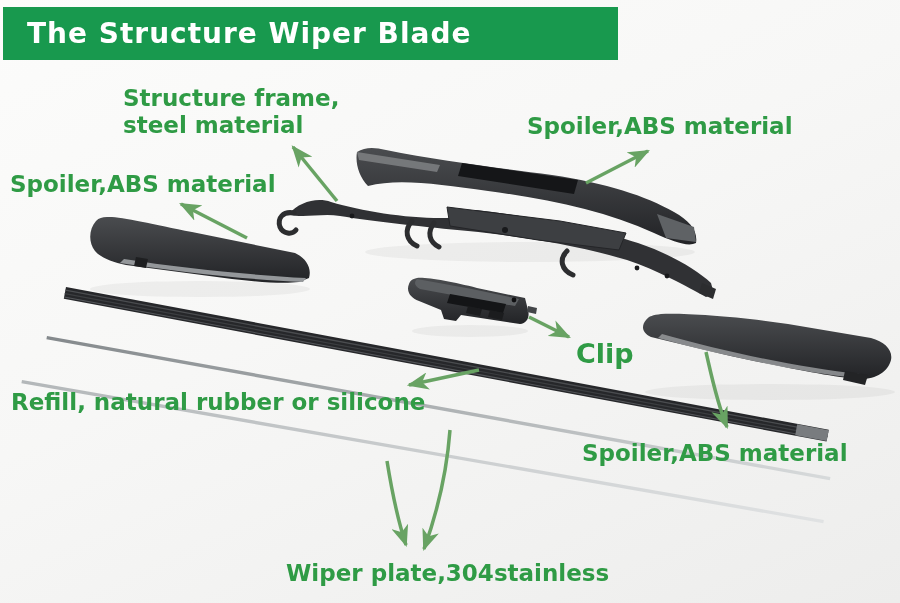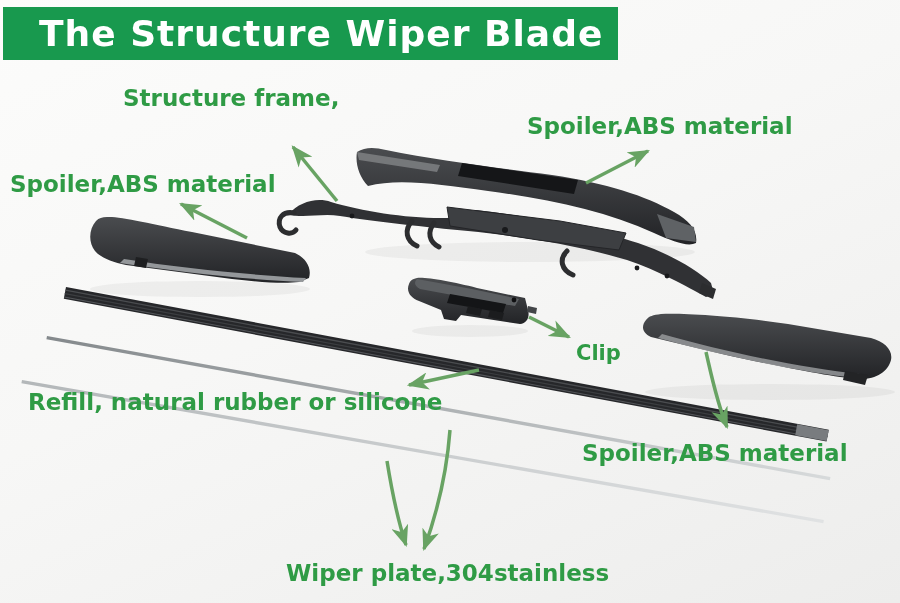--- a/index.html
+++ b/index.html
@@ -8,29 +8,29 @@
     background:linear-gradient(155deg,#fcfcfb 0%,#f7f7f6 45%,#ededec 100%);
     font-family:"DejaVu Sans",sans-serif;
   }
   .banner{
     position:absolute;left:3px;top:7px;width:615px;height:53px;
     background:var(--banner-green,#18994e);
     display:flex;align-items:center;
   }
   .banner-title{
     color:var(--title-white,#ffffff);
-    font-weight:bold;font-size:36px;letter-spacing:1px;
-    padding-left:36px;white-space:nowrap;
+    font-weight:bold;font-size:28px;letter-spacing:1px;
+    padding-left:24px;white-space:nowrap;
     font-family:"DejaVu Sans","Liberation Sans",sans-serif;
   }
   .label{
     position:absolute;color:var(--label-green,#2f9b45);
     font-weight:bold;font-size:23px;line-height:27px;white-space:nowrap;
   }
-  .label.big{font-size:21px;}
+  .label.big{font-size:27px;}
   svg.canvas{position:absolute;left:0;top:0;}
   .arrow{stroke:var(--arrow-green,#68a363);stroke-width:3.5;fill:none;}
 </style>
 </head>
 <body>
 
 <div class="stage">
 
   <div class="banner">
     <span class="banner-title">The Structure Wiper Blade</span>
@@ -140,20 +140,21 @@
       <path class="arrow" d="M529,317 L569,337" marker-end="url(#ah)"></path>
       <path class="arrow" d="M479,370 L409,385" marker-end="url(#ah)"></path>
       <path class="arrow" d="M706,352 C712,378 717,403 727,427" marker-end="url(#ah)"></path>
       <path class="arrow" d="M387,461 C392,492 398,521 406,545" marker-end="url(#ah)"></path>
       <path class="arrow" d="M450,430 C447,470 437,513 424,549" marker-end="url(#ah)"></path>
     </g>
   </svg>
 
   <div class="label" style="left:123px;top:85px">
     <div>Structure frame,</div>
+    <div>steel material</div>
   </div>
   <div class="label" style="left:527px;top:113px">Spoiler,ABS material</div>
   <div class="label" style="left:10px;top:171px">Spoiler,ABS material</div>
   <div class="label big" style="left:576px;top:340px">Clip</div>
-  <div class="label" style="left:28px;top:389px">Refill, natural rubber or silicone</div>
+  <div class="label" style="left:11px;top:389px">Refill, natural rubber or silicone</div>
   <div class="label" style="left:582px;top:440px">Spoiler,ABS material</div>
   <div class="label" style="left:286px;top:560px">Wiper plate,304stainless</div>
 </div>
 
 </body></html>

